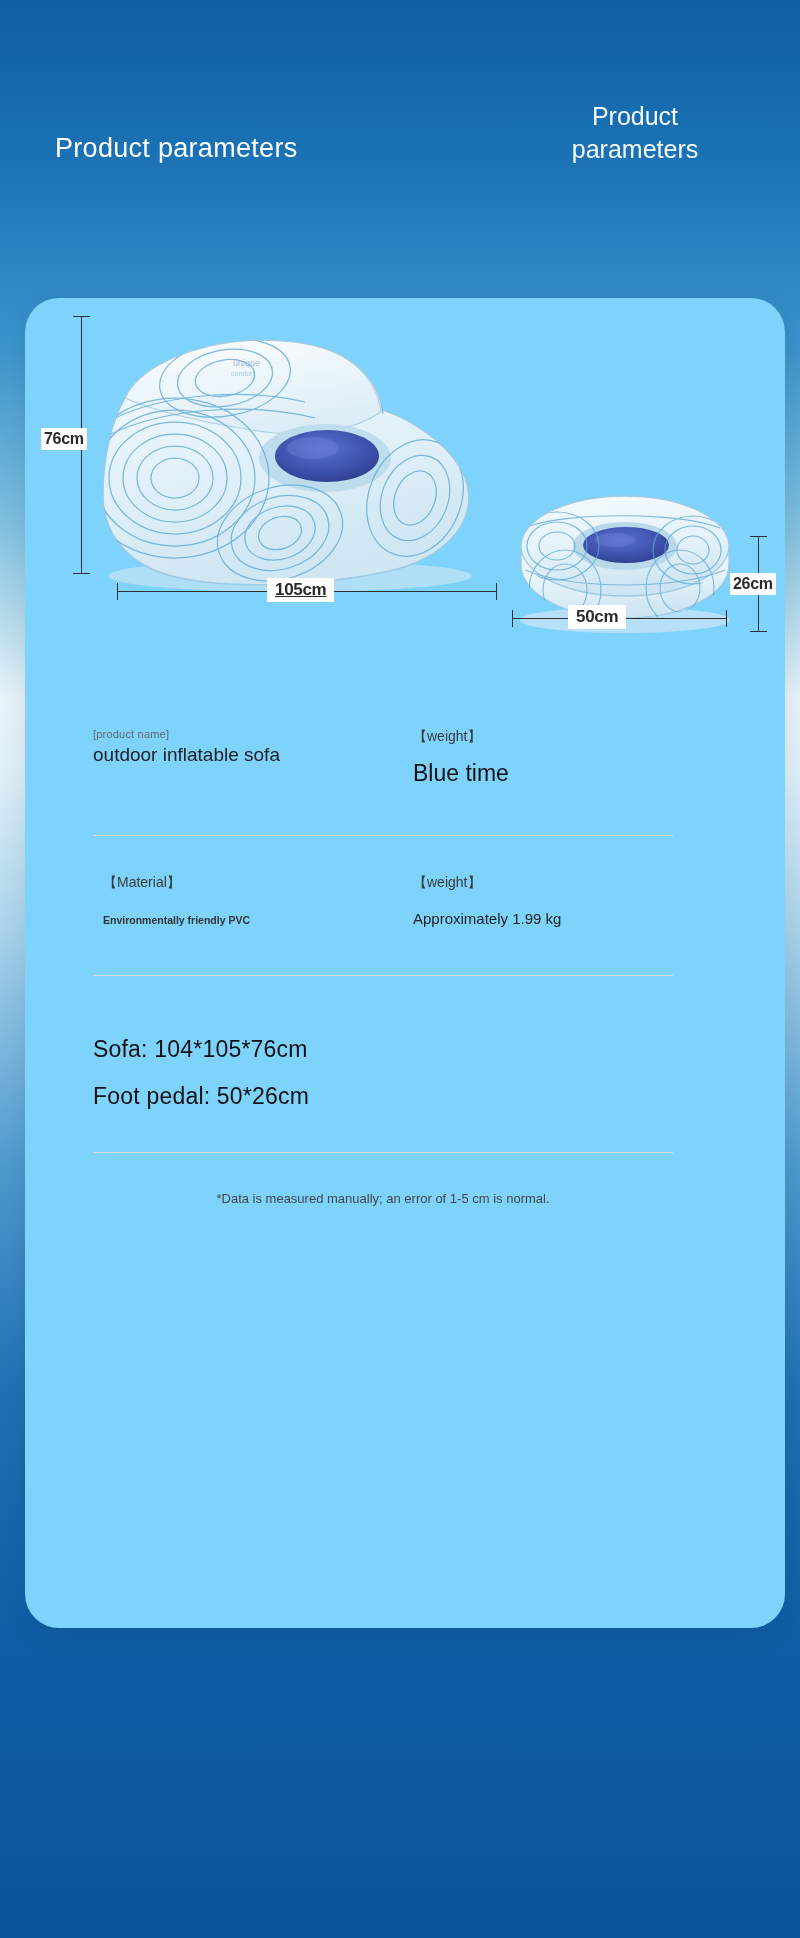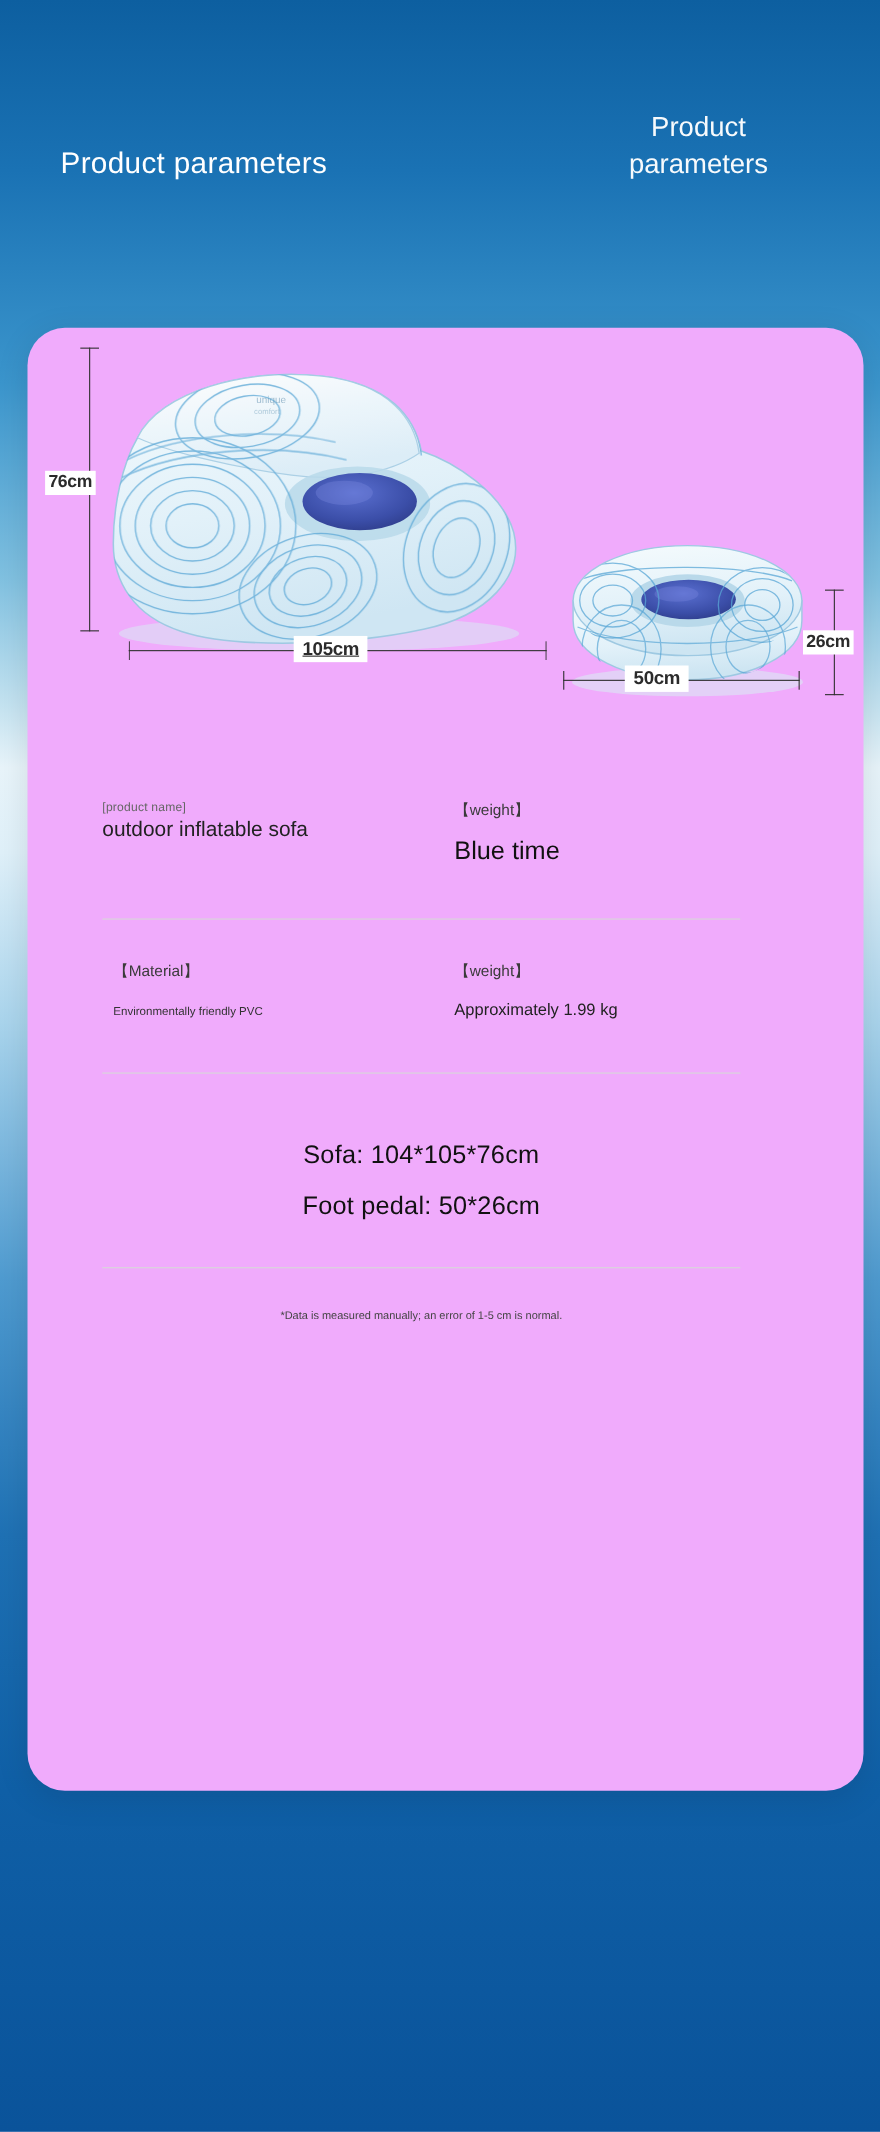--- a/index.html
+++ b/index.html
@@ -55,21 +55,21 @@
     opacity: 0.97;
   }
 
   
   .card {
     position: absolute;
     left: 25px;
     top: 298px;
     width: 760px;
     height: 1330px;
-    background: #f0abfc;
+    background: #7dd3fc;
     border-radius: 34px;
     box-shadow: 0 6px 30px rgba(0,0,0,0.10);
   }
 
   
   .illus {
     position: relative;
     width: 760px;
     height: 420px;
   }
@@ -228,20 +228,21 @@
   }
   .v-xl {
     font-size: 23px;
     color: #111;
     margin-top: 14px;
   }
   .v-tiny {
     font-size: 10.5px;
     color: #333;
     margin-top: 22px;
+    font-weight: bold;
   }
   .v-mid {
     font-size: 15px;
     color: #222;
     margin-top: 18px;
   }
 
   .divider {
     height: 1px;
     background: #d8d8d8;
@@ -252,26 +253,25 @@
   .size-title {
     font-size: 17px;
     color: #222;
     letter-spacing: 0.2px;
   }
   .size-line {
     font-size: 23px;
     color: #111;
     margin-top: 20px;
     letter-spacing: 0.2px;
-    text-align: center;
   }
 
   .note {
     text-align: center;
-    font-size: 10px;
+    font-size: 13px;
     color: #444;
     padding-top: 38px;
   }
 </style>
 </head>
 <body>
 
 <div class="header">
   <div class="header-title-main">Product parameters</div>
   <div class="header-title-sub">

